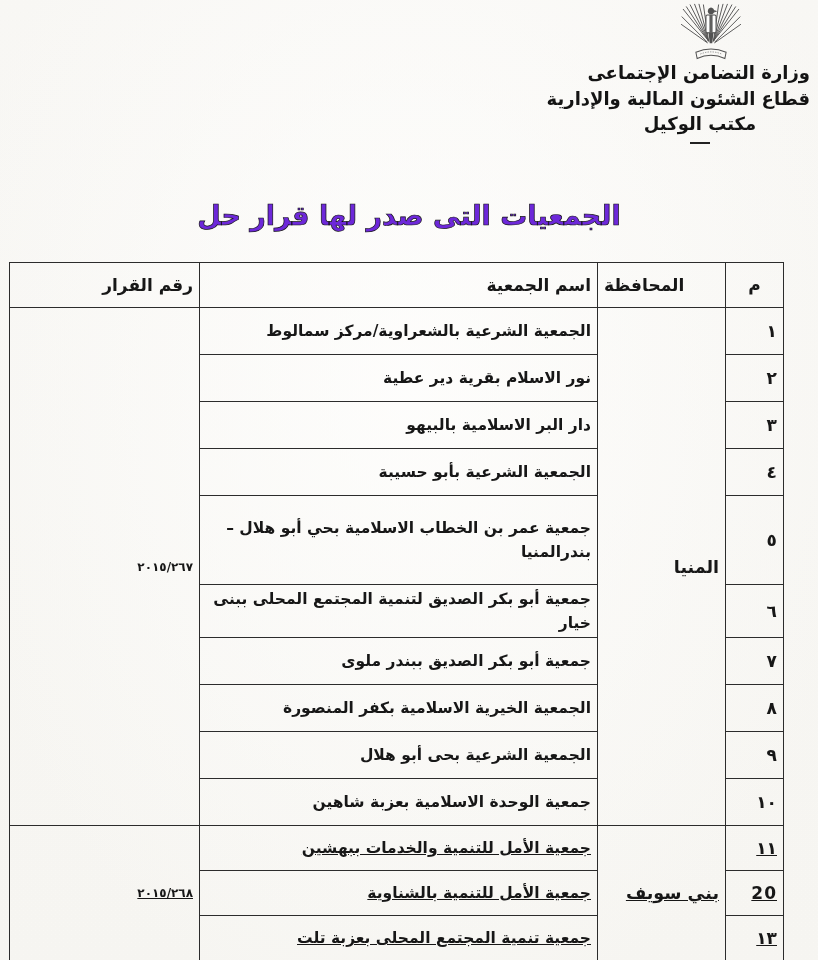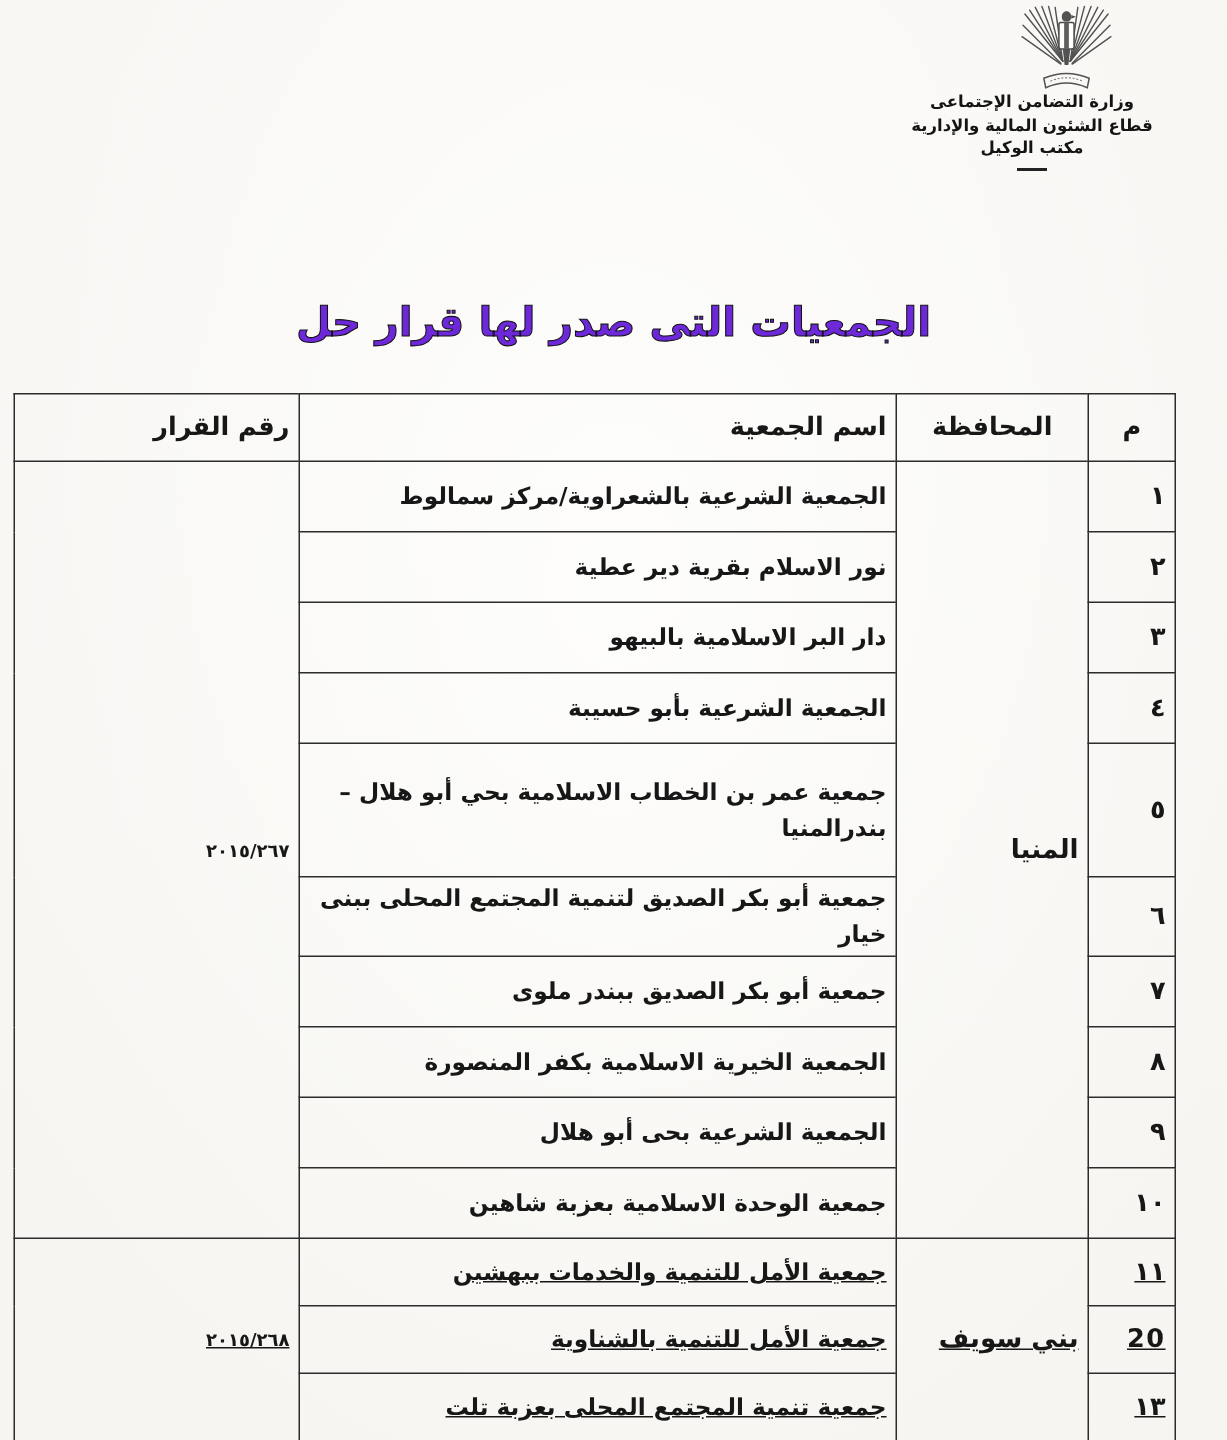--- a/index.html
+++ b/index.html
@@ -37,25 +37,25 @@
     position: absolute;
     top: 3px;
     right: 74px;
     width: 66px;
     height: 58px;
     opacity: 0.88;
   }
   .ministry-block {
     position: absolute;
     top: 60px;
-    right: 20px;
+    right: 8px;
     width: 220px;
     text-align: center;
     font-weight: bold;
-    font-size: 11px;
+    font-size: 18px;
     line-height: 1.42;
     color: #141414;
   }
   .ministry-block .lh-line { white-space: nowrap; }
   .lh-underline {
     width: 20px;
     height: 0;
     border-bottom: 2.5px solid #222;
     margin: 5px auto 0 auto;
   }
@@ -117,21 +117,21 @@
     line-height: 1.55;
   }
   td.c-decision {
     font-size: 12px;
     letter-spacing: 2px;
   }
   tr.r-std  td { height: 42px; }
   tr.r-tall td { height: 84px; }
   tr.r-mid  td { height: 40px; text-decoration: underline; }
   th.h-idx { text-align: center; }
-  th.h-gov { text-align: center; }
+  th.h-gov { text-align: left; }
 </style>
 </head>
 <body>
 
 <div class="scan-tint"></div>
 
 <div class="letterhead">
   <div class="emblem">
     <svg viewBox="0 0 100 92" width="66" height="58" xmlns="http://www.w3.org/2000/svg">
       <g stroke="#3c3c3c" stroke-width="1.5" fill="none" stroke-linecap="round">

